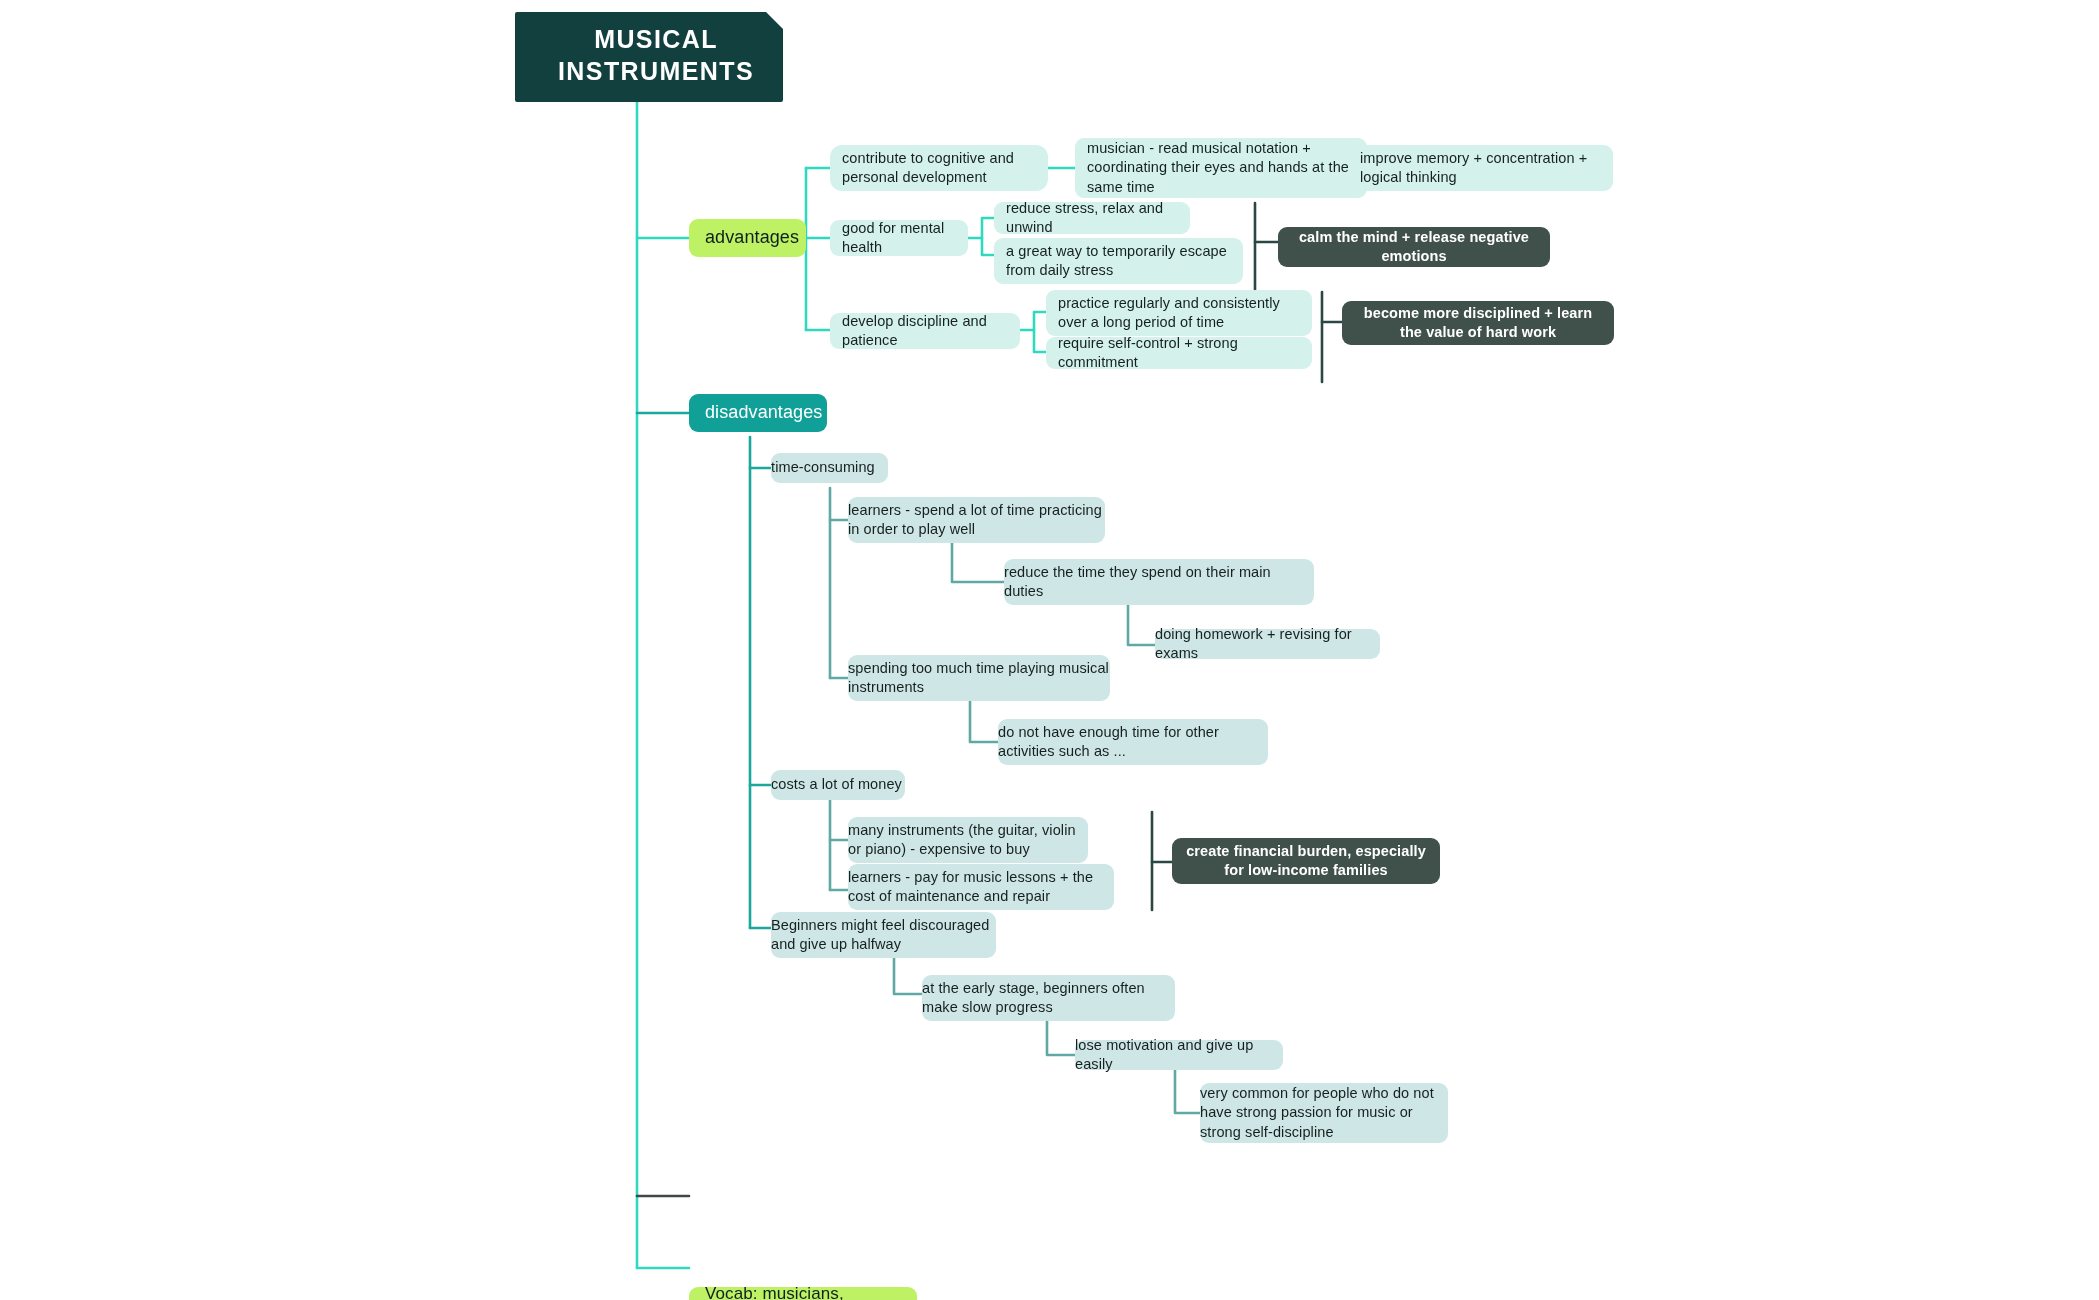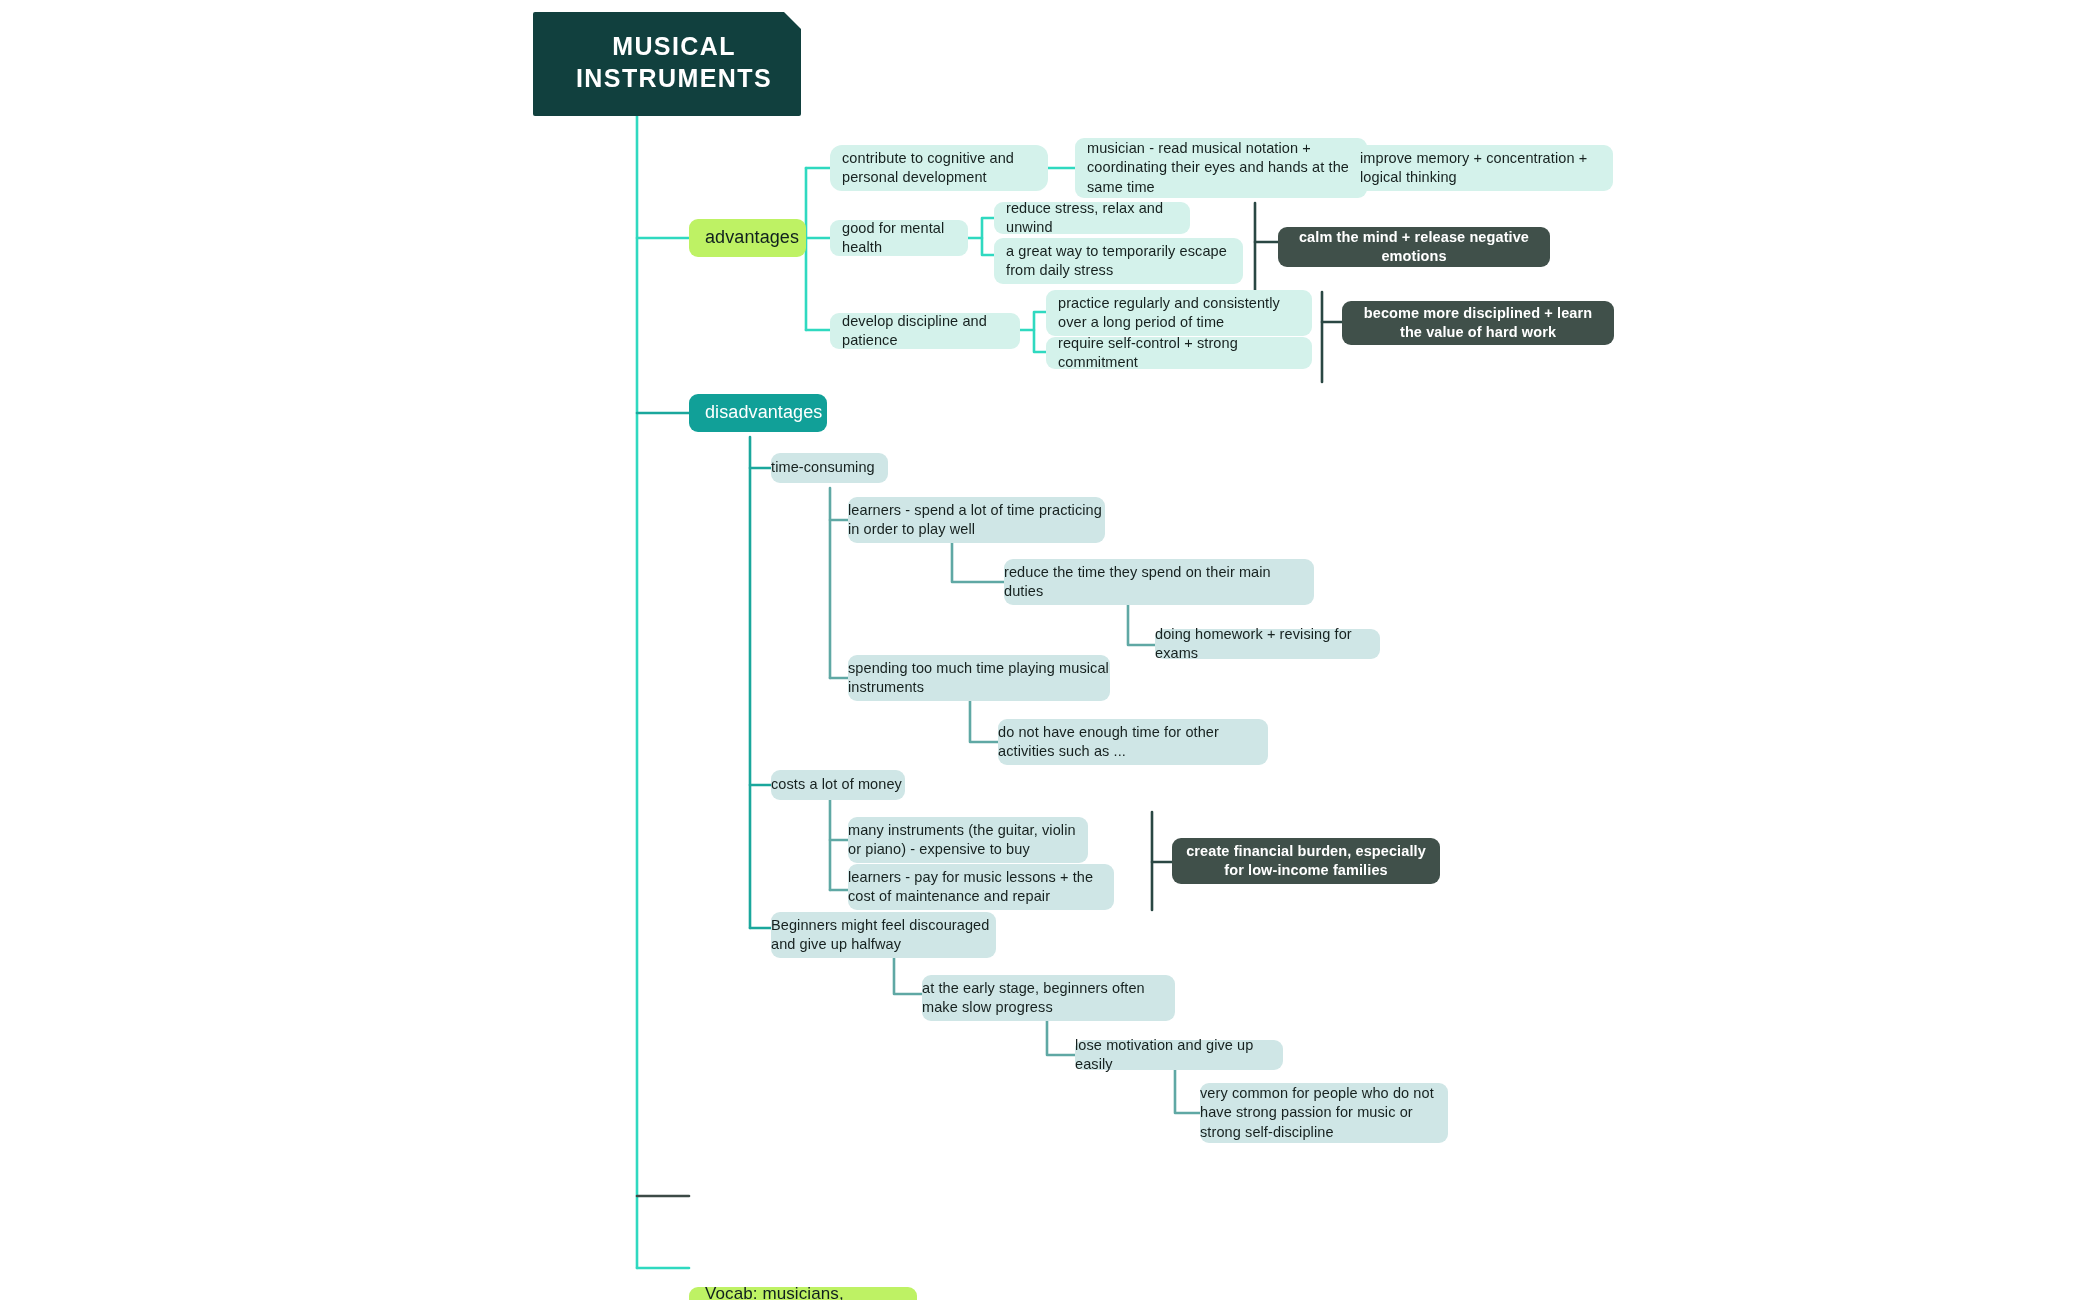--- a/index.html
+++ b/index.html
@@ -169,21 +169,21 @@
 
       <path d="M894,952 L894,994 L922,994" stroke="#5FA8A4"></path>
 
       <path d="M1047,1016 L1047,1055 L1075,1055" stroke="#5FA8A4"></path>
 
       <path d="M1175,1070 L1175,1113 L1200,1113" stroke="#5FA8A4"></path>
 
     </g>
   </svg>
 
-  <div class="node root" style="left:533px; top:12px; width:268px; height:104px;padding-left:28px;">
+  <div class="node root" style="left:515px; top:12px; width:268px; height:90px;padding-left:28px;">
     <span class="fold"></span>
     <div>
       <div>MUSICAL</div>
       <div>INSTRUMENTS</div>
     </div>
   </div>
 
   <div class="node bright" style="left:689px; top:219px; width:117px; height:38px;">advantages</div>
 
   <div class="node mint" style="left:830px; top:145px; width:218px; height:46px;border-radius:12px;">contribute to cognitive and personal development</div>

